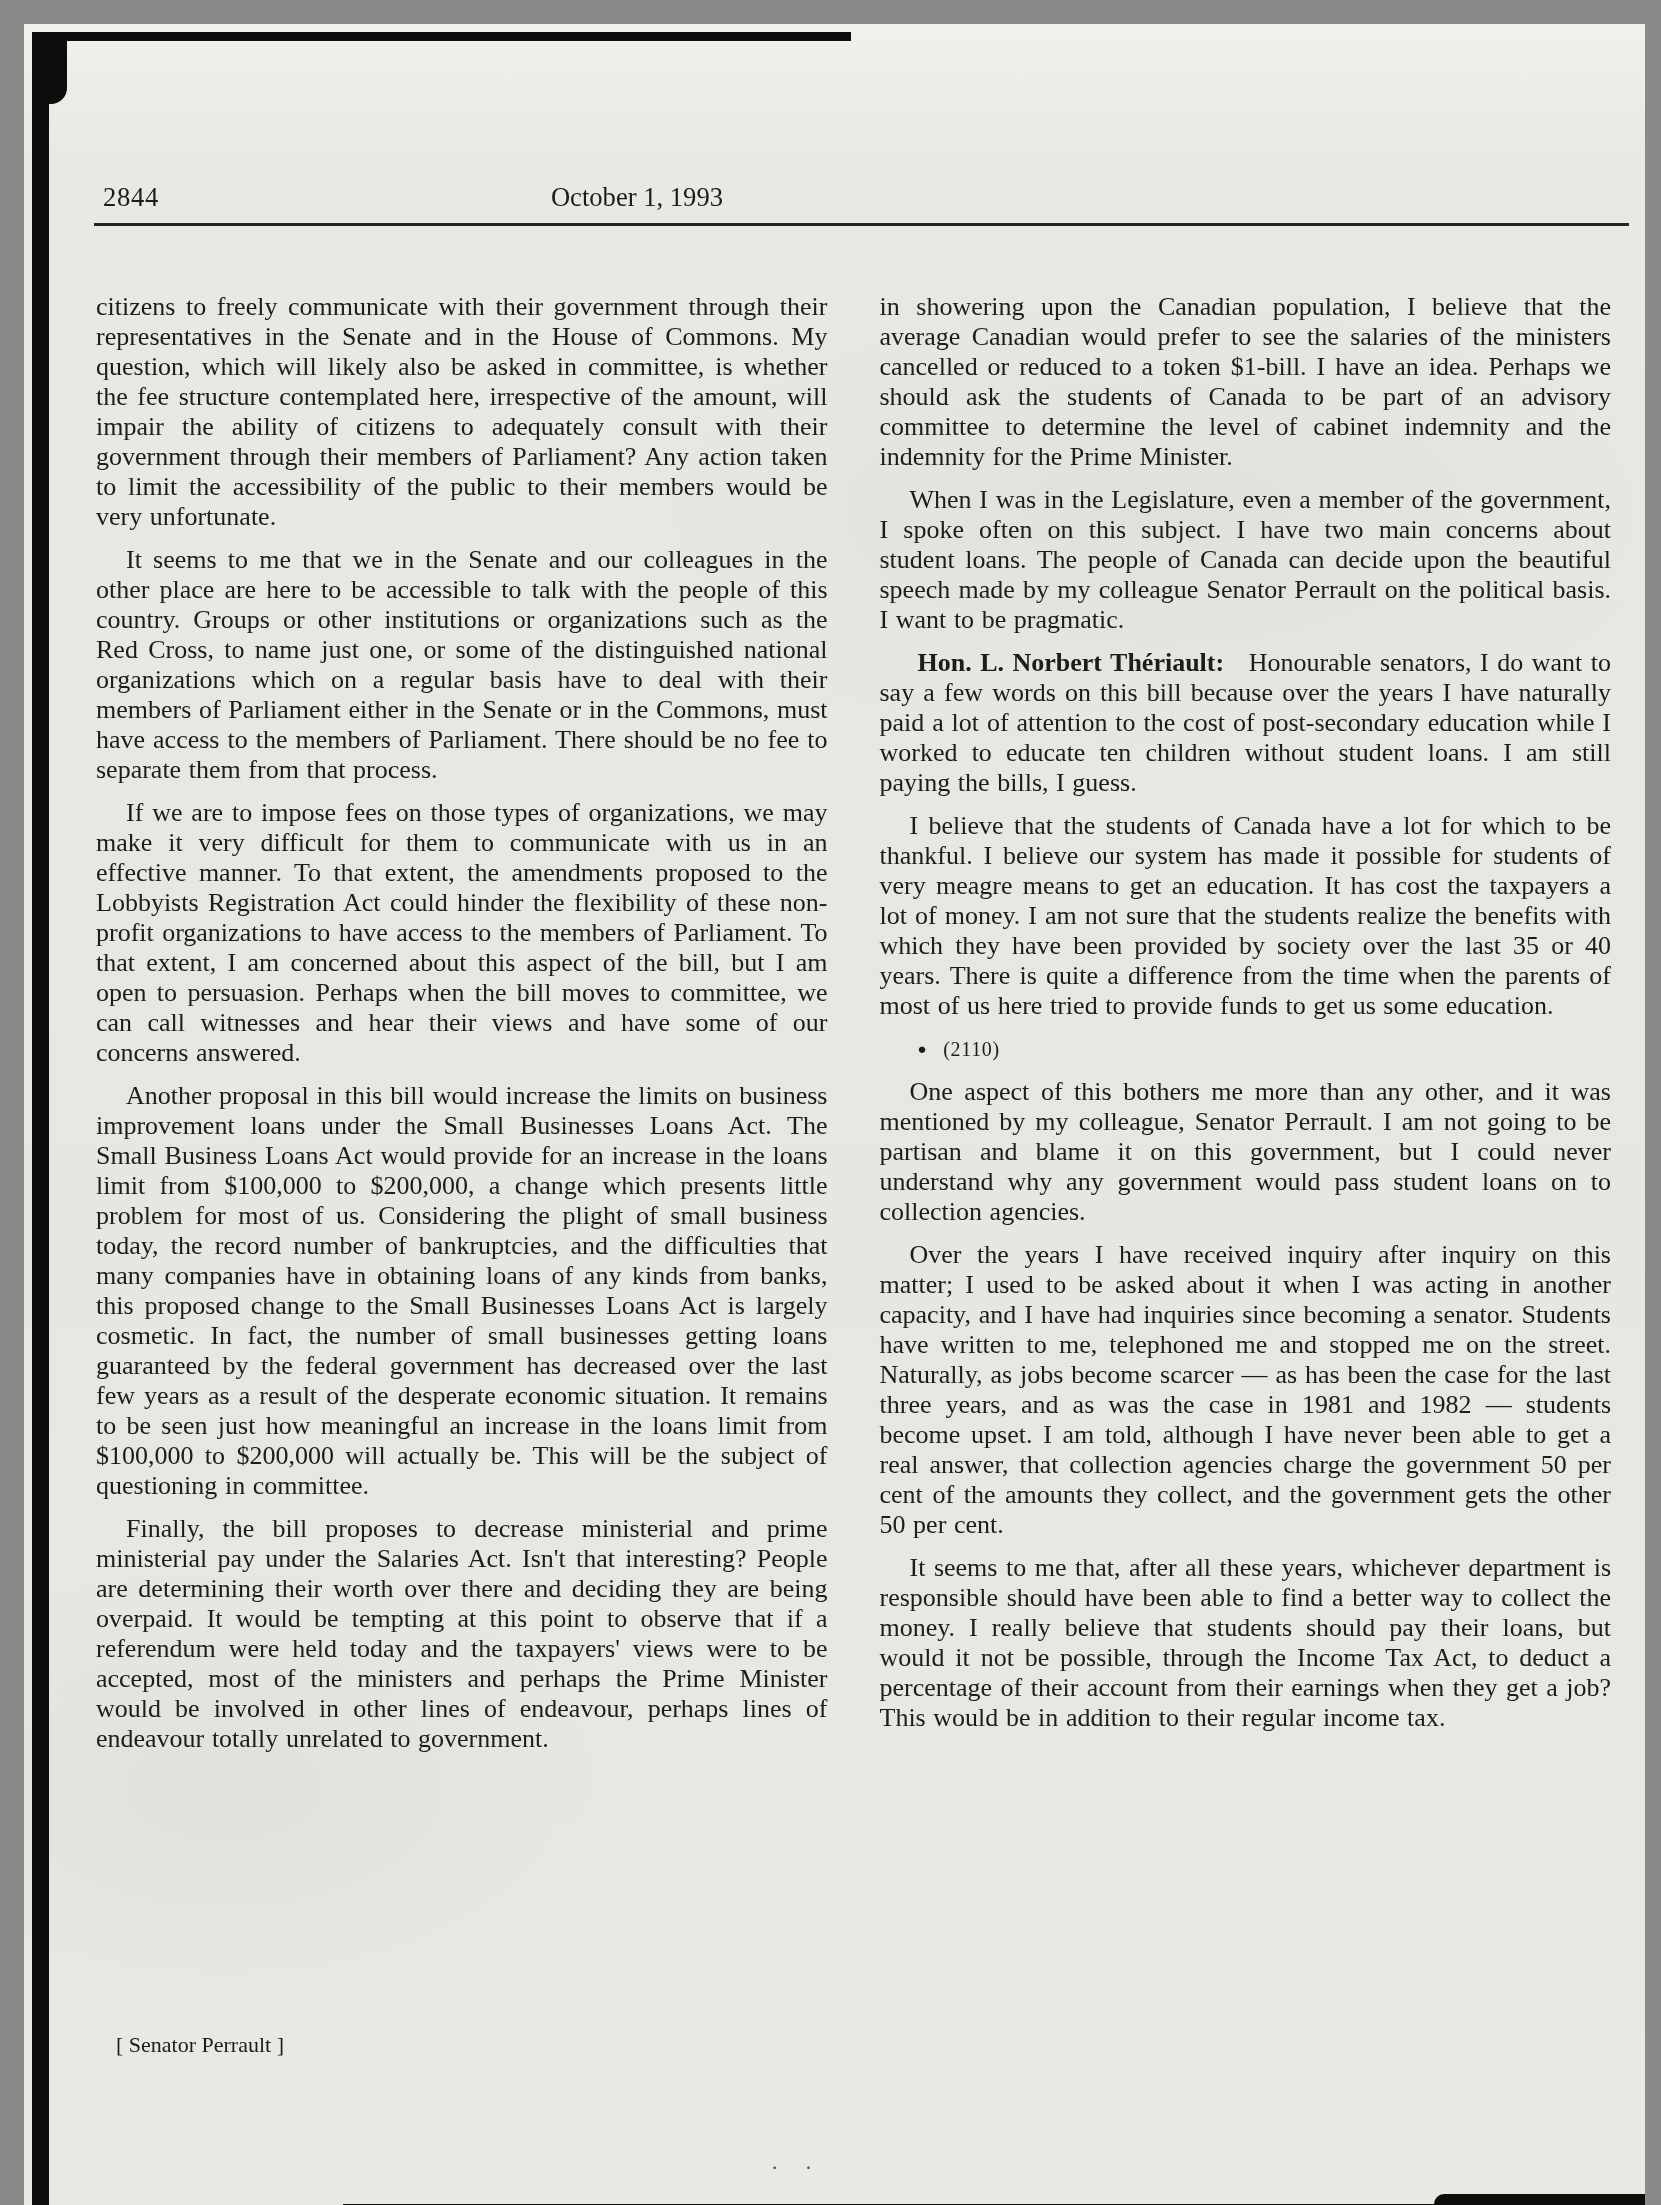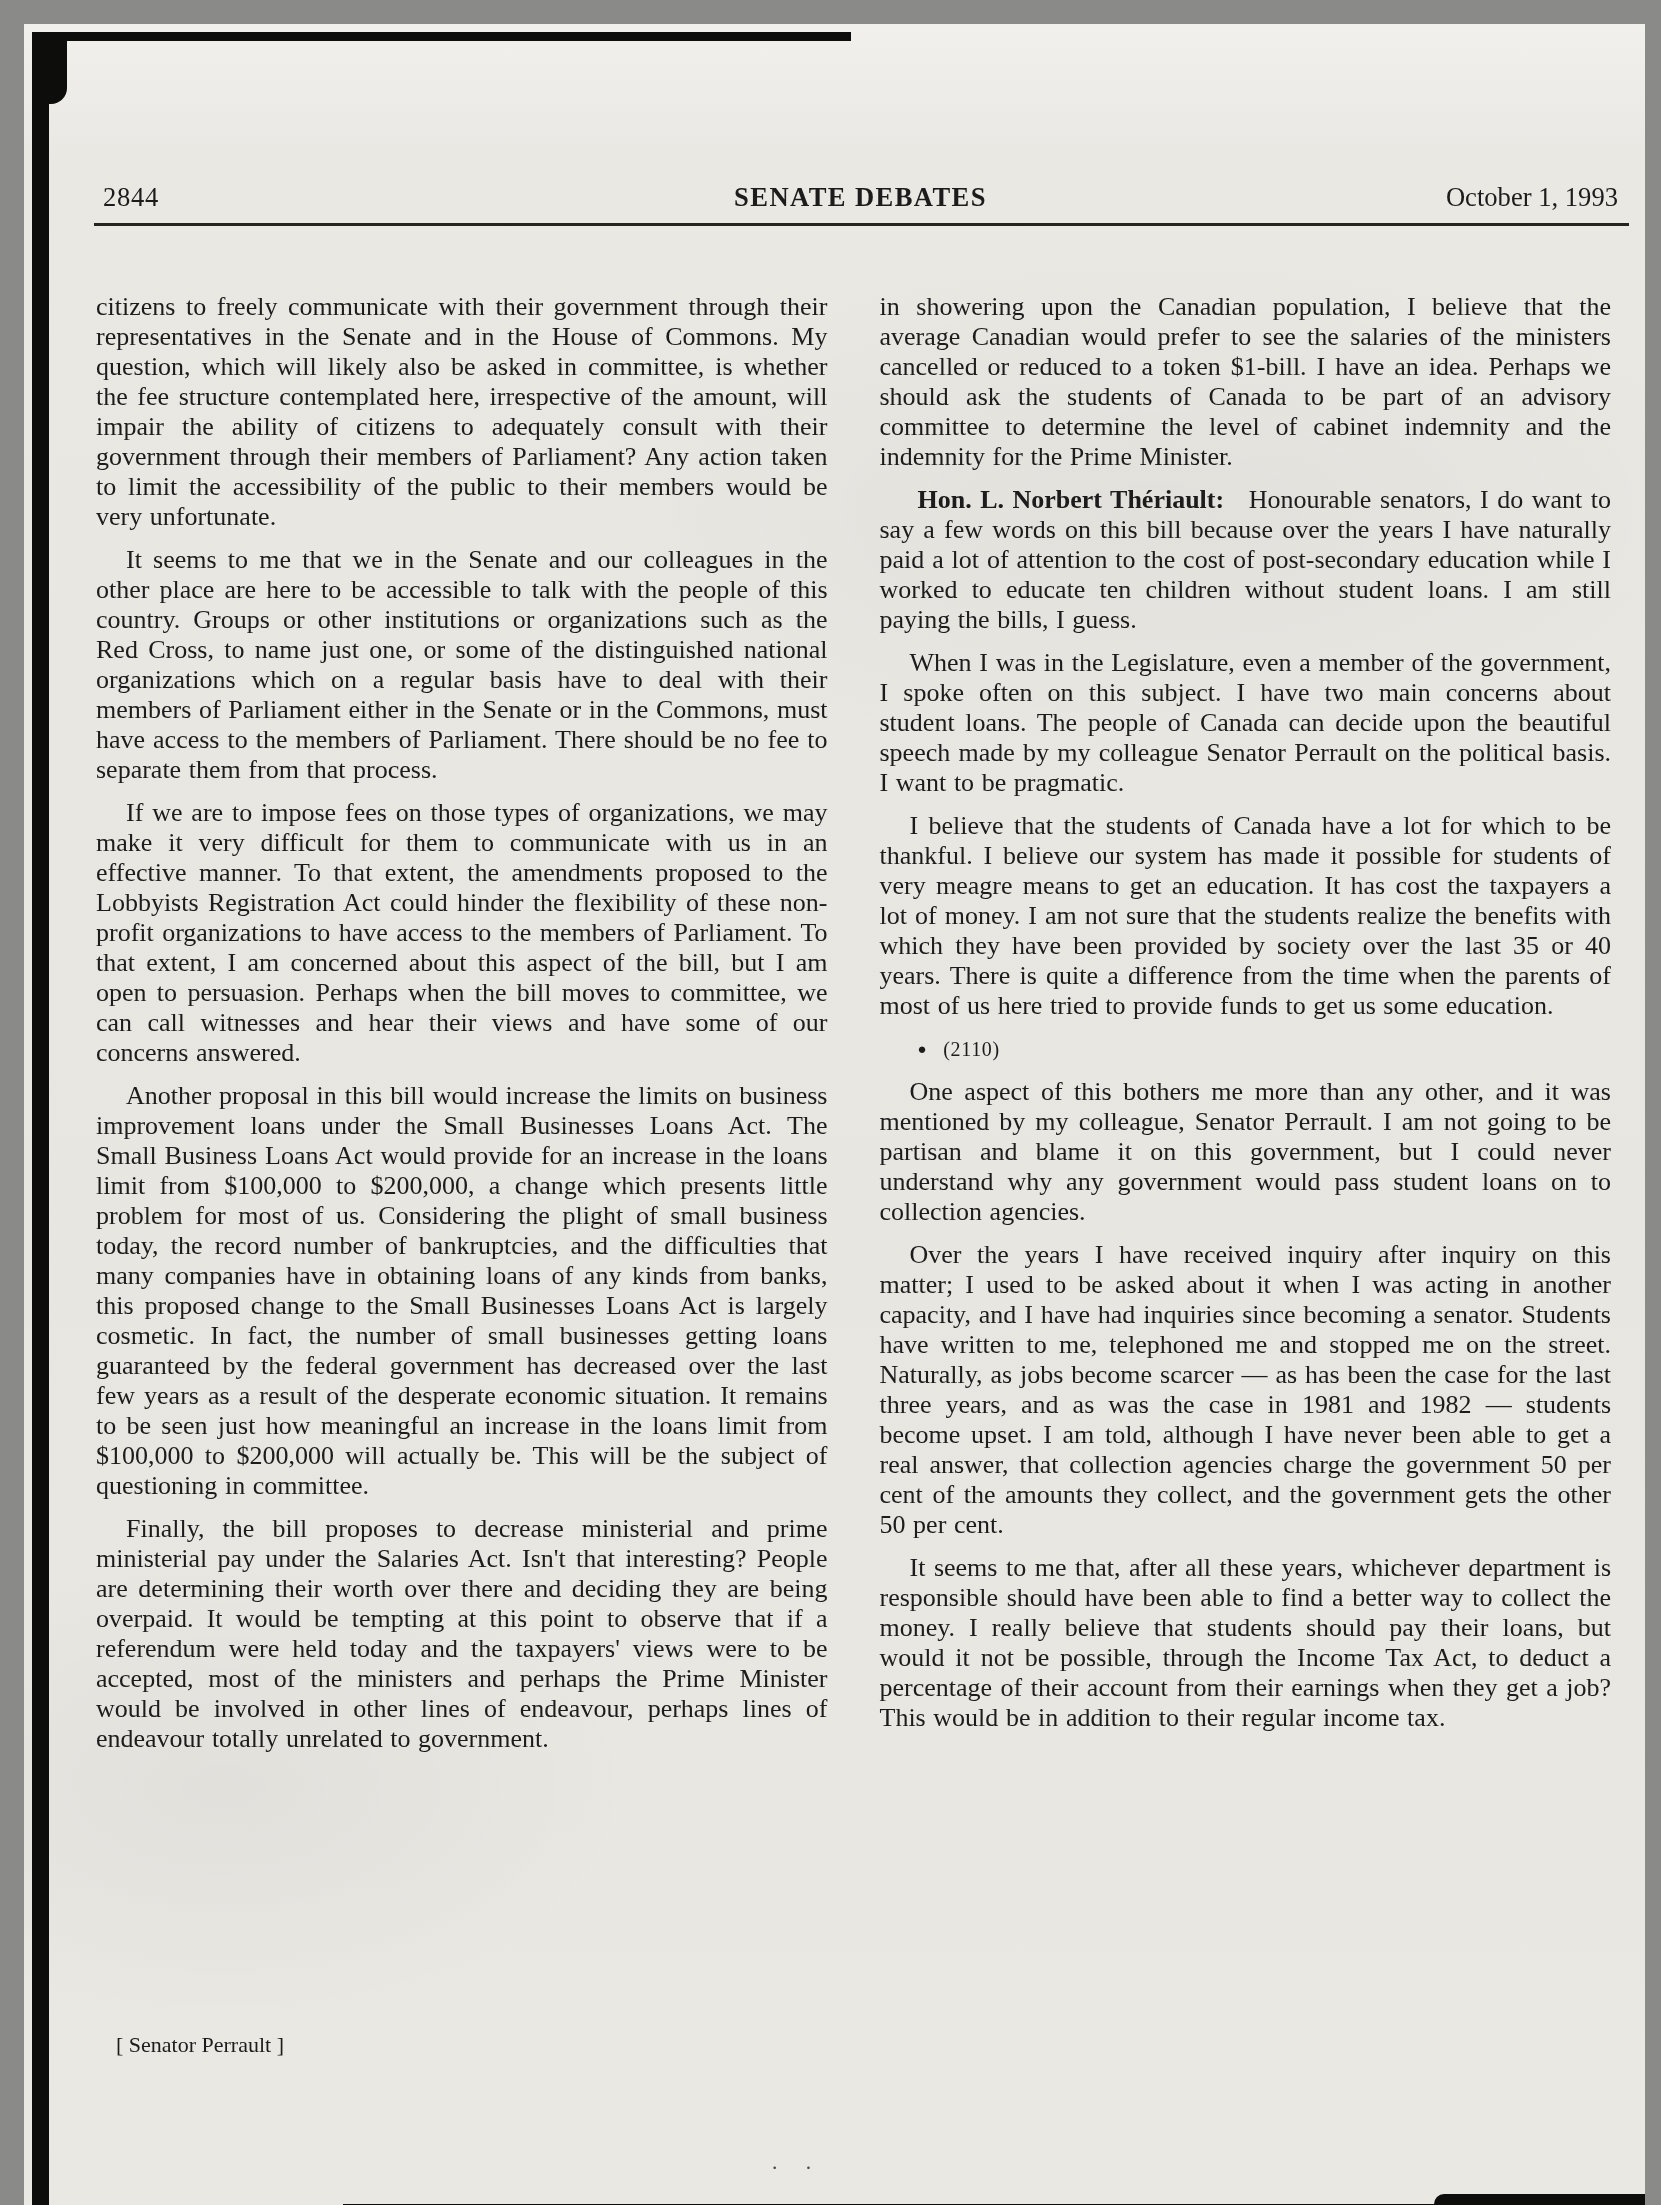--- a/index.html
+++ b/index.html
@@ -73,42 +73,41 @@
 
   <div class="artifact edge-left"></div>
   <div class="artifact edge-top"></div>
   <div class="artifact corner-tl"></div>
   <div class="artifact edge-bottom"></div>
   <div class="artifact edge-bottom-right"></div>
   <div class="artifact corner-bl"></div>
 
   <header class="page-header">
     <span class="page-num">2844</span>
-    <span class="doc-title">SENATE DEBATES</span>
     <span class="doc-date">October 1, 1993</span>
   </header>
   <div class="header-rule"></div>
 
   <main class="columns">
 
     <section class="col">
       <p class="cont">citizens to freely communicate with their government through their representatives in the Senate and in the House of Commons.  My question, which will likely also be asked in committee, is whether the fee structure contemplated here, irrespective of the amount, will impair the ability of citizens to adequately consult with their government through their members of Parliament? Any action taken to limit the accessibility of the public to their members would be very unfortunate.</p>
       <p>It seems to me that we in the Senate and our colleagues in the other place are here to be accessible to talk with the people of this country.  Groups or other institutions or organizations such as the Red Cross, to name just one, or some of the distinguished national organizations which on a regular basis have to deal with their members of Parliament either in the Senate or in the Commons, must have access to the members of Parliament.  There should be no fee to separate them from that process.</p>
       <p>If we are to impose fees on those types of organizations, we may make it very difficult for them to communicate with us in an effective manner.  To that extent, the amendments proposed to the Lobbyists Registration Act could hinder the flexibility of these non-profit organizations to have access to the members of Parliament.  To that extent, I am concerned about this aspect of the bill, but I am open to persuasion. Perhaps when the bill moves to committee, we can call witnesses and hear their views and have some of our concerns answered.</p>
       <p>Another proposal in this bill would increase the limits on business improvement loans under the Small Businesses Loans Act.  The Small Business Loans Act would provide for an increase in the loans limit from $100,000 to $200,000, a change which presents little problem for most of us. Considering the plight of small business today, the record number of bankruptcies, and the difficulties that many companies have in obtaining loans of any kinds from banks, this proposed change to the Small Businesses Loans Act is largely cosmetic.  In fact, the number of small businesses getting loans guaranteed by the federal government has decreased over the last few years as a result of the desperate economic situation.  It remains to be seen just how meaningful an increase in the loans limit from $100,000 to $200,000 will actually be.  This will be the subject of questioning in committee.</p>
       <p>Finally, the bill proposes to decrease ministerial and prime ministerial pay under the Salaries Act.  Isn't that interesting? People are determining their worth over there and deciding they are being overpaid.  It would be tempting at this point to observe that if a referendum were held today and the taxpayers' views were to be accepted, most of the ministers and perhaps the Prime Minister would be involved in other lines of endeavour, perhaps lines of endeavour totally unrelated to government.</p>
     </section>
 
     <section class="col">
       <p class="cont">in showering upon the Canadian population, I believe that the average Canadian would prefer to see the salaries of the ministers cancelled or reduced to a token $1-bill.  I have an idea.  Perhaps we should ask the students of Canada to be part of an advisory committee to determine the level of cabinet indemnity and the indemnity for the Prime Minister.</p>
+      <p>When I was in the Legislature, even a member of the government, I spoke often on this subject.  I have two main concerns about student loans.  The people of Canada can decide upon the beautiful speech made by my colleague Senator Perrault on the political basis.  I want to be pragmatic.</p>
       <p>
         <b class="speaker">Hon. L. Norbert Thériault:</b>
         <span>Honourable senators, I do want to say a few words on this bill because over the years I have naturally paid a lot of attention to the cost of post-secondary education while I worked to educate ten children without student loans.  I am still paying the bills, I guess.</span>
       </p>
-      <p>When I was in the Legislature, even a member of the government, I spoke often on this subject.  I have two main concerns about student loans.  The people of Canada can decide upon the beautiful speech made by my colleague Senator Perrault on the political basis.  I want to be pragmatic.</p>
       <p>I believe that the students of Canada have a lot for which to be thankful.  I believe our system has made it possible for students of very meagre means to get an education.  It has cost the taxpayers a lot of money.  I am not sure that the students realize the benefits with which they have been provided by society over the last 35 or 40 years.  There is quite a difference from the time when the parents of most of us here tried to provide funds to get us some education.</p>
       <p class="time-marker">
         <span class="bullet">●</span><span class="tm-label">(2110)</span>
       </p>
       <p>One aspect of this bothers me more than any other, and it was mentioned by my colleague, Senator Perrault.  I am not going to be partisan and blame it on this government, but I could never understand why any government would pass student loans on to collection agencies.</p>
       <p>Over the years I have received inquiry after inquiry on this matter; I used to be asked about it when I was acting in another capacity, and I have had inquiries since becoming a senator.  Students have written to me, telephoned me and stopped me on the street.  Naturally, as jobs become scarcer — as has been the case for the last three years, and as was the case in 1981 and 1982 — students become upset.  I am told, although I have never been able to get a real answer, that collection agencies charge the government 50 per cent of the amounts they collect, and the government gets the other 50 per cent.</p>
       <p>It seems to me that, after all these years, whichever department is responsible should have been able to find a better way to collect the money.  I really believe that students should pay their loans, but would it not be possible, through the Income Tax Act, to deduct a percentage of their account from their earnings when they get a job?  This would be in addition to their regular income tax.</p>
     </section>
 
   </main>

